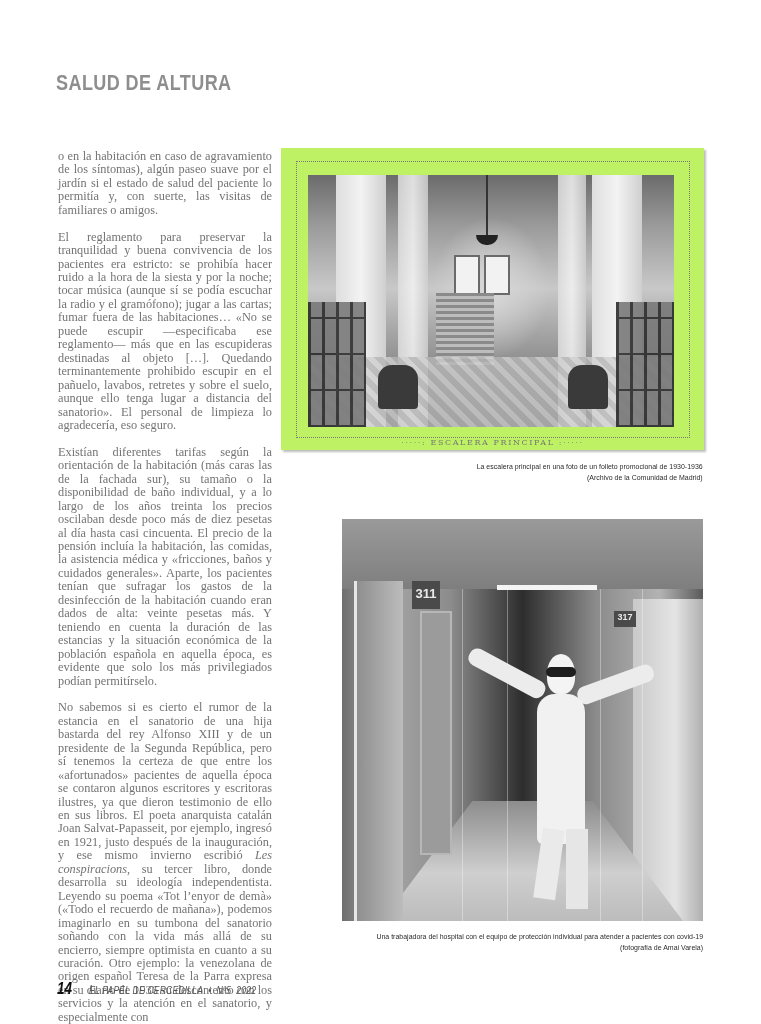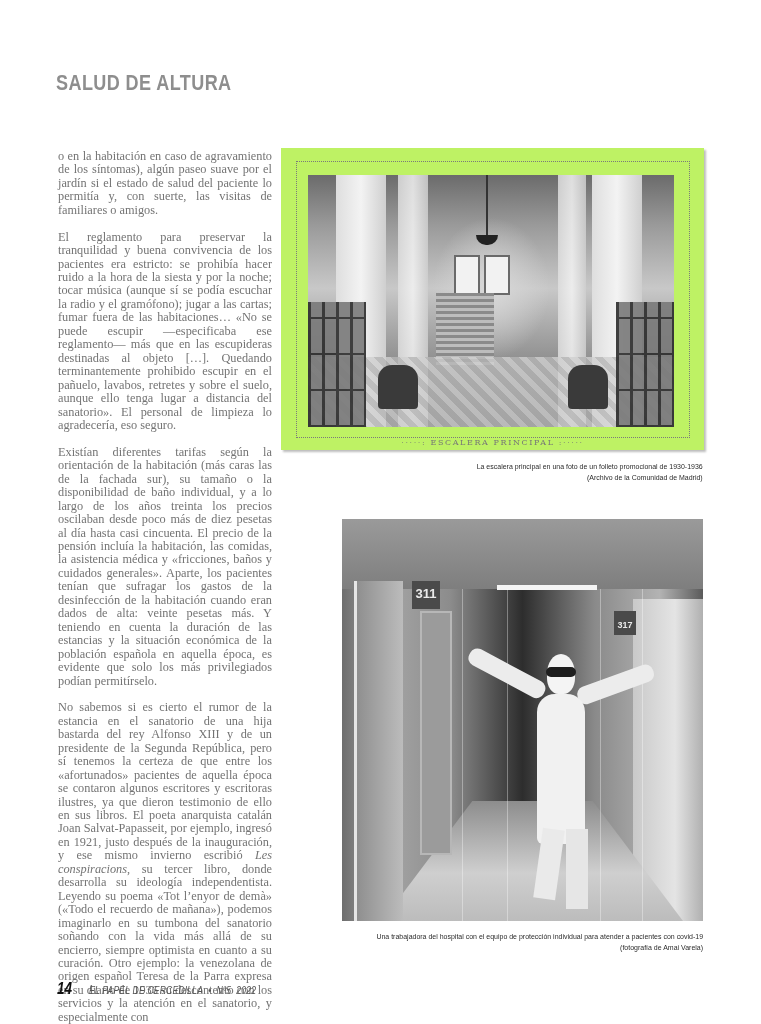--- a/index.html
+++ b/index.html
@@ -129,21 +129,21 @@
 </div>
 
 <div class="corridor">
   <div class="ceiling"></div>
   <div class="light"></div>
   <div class="wall-r"></div>
   <div class="floor"></div>
   <div class="door-l"></div>
   <div class="door-l2"></div>
   <div class="sign" style="left:70px;top:62px;width:28px;height:22px;">311</div>
-  <div class="sign" style="left:272px;top:92px;width:22px;height:16px;font-size:9px;padding-top:8px;line-height:12px;">317</div>
+  <div class="sign" style="left:272px;top:92px;width:22px;height:16px;font-size:9px;padding-top:0;line-height:12px;">317</div>
   <div class="curtain" style="left:120px;"></div>
   <div class="curtain" style="left:165px;"></div>
   <div class="curtain" style="left:258px;"></div>
   <div class="curtain" style="left:300px;"></div>
   <div class="arm-l"></div>
   <div class="arm-r"></div>
   <div class="suit-body"></div>
   <div class="leg-l"></div>
   <div class="leg-r"></div>
   <div class="suit-head"></div>

